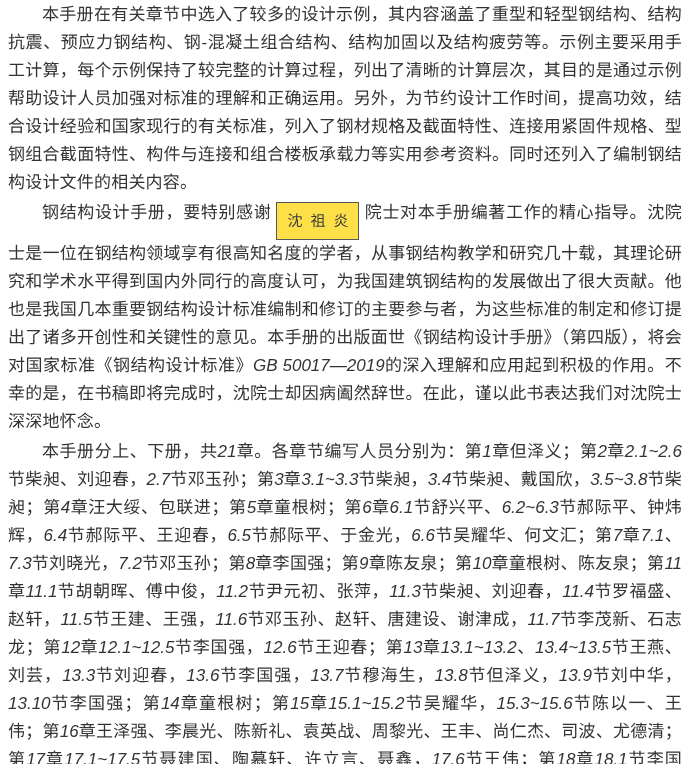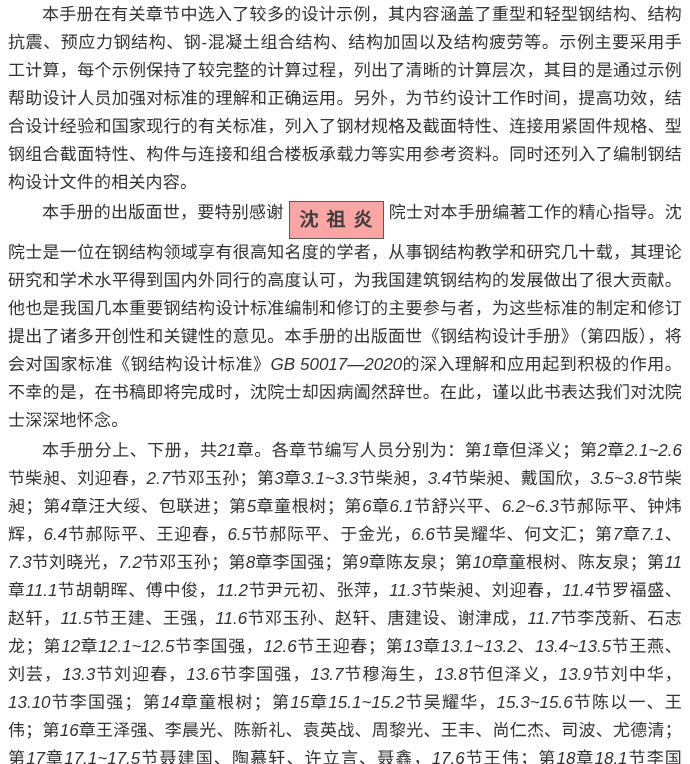--- a/index.html
+++ b/index.html
@@ -30,33 +30,33 @@
   }
   
   .num {
     font-style: italic;
     letter-spacing: 0;
   }
   
   .boxed-name {
     display: inline-block;
     border: 1px solid #595959;
-    background: #fca5a5;
+    background: #fde047;
     padding: 3px 2px 3px 10px;
     margin: 0 5px;
     font-family: "Liberation Serif", "DejaVu Serif", serif;
-    font-size: 19px;
-    font-weight: 700;
+    font-size: 15px;
+    font-weight: 400;
     line-height: 30px;
     letter-spacing: 8px;
     text-indent: 0;
     vertical-align: -8px;
     color: #3d3d3d;
   }
 </style>
 </head>
 <body>
 
 <main class="page">
   <p class="para"><span>本手册在有关章节中选入了较多的设计示例，其内容涵盖了重型和轻型钢结构、结构抗震、预应力钢结构、钢-混凝土组合结构、结构加固以及结构疲劳等。示例主要采用手工计算，每个示例保持了较完整的计算过程，列出了清晰的计算层次，其目的是通过示例帮助设计人员加强对标准的理解和正确运用。另外，为节约设计工作时间，提高功效，结合设计经验和国家现行的有关标准，列入了钢材规格及截面特性、连接用紧固件规格、型钢组合截面特性、构件与连接和组合楼板承载力等实用参考资料。同时还列入了编制钢结构设计文件的相关内容。</span></p>
-  <p class="para"><span>本手册的出版面世，要特别感谢</span><span class="boxed-name">沈祖炎</span><span>院士对本手册编著工作的精心指导。沈院士是一位在钢结构领域享有很高知名度的学者，从事钢结构教学和研究几十载，其理论研究和学术水平得到国内外同行的高度认可，为我国建筑钢结构的发展做出了很大贡献。他也是我国几本重要钢结构设计标准编制和修订的主要参与者，为这些标准的制定和修订提出了诸多开创性和关键性的意见。本手册的出版面世《钢结构设计手册》（第四版），将会对国家标准《钢结构设计标准》</span><span class="num">GB 50017—2020</span><span>的深入理解和应用起到积极的作用。不幸的是，在书稿即将完成时，沈院士却因病阖然辞世。在此，谨以此书表达我们对沈院士深深地怀念。</span></p>
+  <p class="para"><span>钢结构设计手册，要特别感谢</span><span class="boxed-name">沈祖炎</span><span>院士对本手册编著工作的精心指导。沈院士是一位在钢结构领域享有很高知名度的学者，从事钢结构教学和研究几十载，其理论研究和学术水平得到国内外同行的高度认可，为我国建筑钢结构的发展做出了很大贡献。他也是我国几本重要钢结构设计标准编制和修订的主要参与者，为这些标准的制定和修订提出了诸多开创性和关键性的意见。本手册的出版面世《钢结构设计手册》（第四版），将会对国家标准《钢结构设计标准》</span><span class="num">GB 50017—2019</span><span>的深入理解和应用起到积极的作用。不幸的是，在书稿即将完成时，沈院士却因病阖然辞世。在此，谨以此书表达我们对沈院士深深地怀念。</span></p>
   <p class="para"><span>本手册分上、下册，共</span><span class="num">21</span><span>章。各章节编写人员分别为：第</span><span class="num">1</span><span>章但泽义；第</span><span class="num">2</span><span>章</span><span class="num">2.1~2.6</span><span>节柴昶、刘迎春，</span><span class="num">2.7</span><span>节邓玉孙；第</span><span class="num">3</span><span>章</span><span class="num">3.1~3.3</span><span>节柴昶，</span><span class="num">3.4</span><span>节柴昶、戴国欣，</span><span class="num">3.5~3.8</span><span>节柴昶；第</span><span class="num">4</span><span>章汪大绥、包联进；第</span><span class="num">5</span><span>章童根树；第</span><span class="num">6</span><span>章</span><span class="num">6.1</span><span>节舒兴平、</span><span class="num">6.2~6.3</span><span>节郝际平、钟炜辉，</span><span class="num">6.4</span><span>节郝际平、王迎春，</span><span class="num">6.5</span><span>节郝际平、于金光，</span><span class="num">6.6</span><span>节吴耀华、何文汇；第</span><span class="num">7</span><span>章</span><span class="num">7.1</span><span>、</span><span class="num">7.3</span><span>节刘晓光，</span><span class="num">7.2</span><span>节邓玉孙；第</span><span class="num">8</span><span>章李国强；第</span><span class="num">9</span><span>章陈友泉；第</span><span class="num">10</span><span>章童根树、陈友泉；第</span><span class="num">11</span><span>章</span><span class="num">11.1</span><span>节胡朝晖、傅中俊，</span><span class="num">11.2</span><span>节尹元初、张萍，</span><span class="num">11.3</span><span>节柴昶、刘迎春，</span><span class="num">11.4</span><span>节罗福盛、赵轩，</span><span class="num">11.5</span><span>节王建、王强，</span><span class="num">11.6</span><span>节邓玉孙、赵轩、唐建设、谢津成，</span><span class="num">11.7</span><span>节李茂新、石志龙；第</span><span class="num">12</span><span>章</span><span class="num">12.1~12.5</span><span>节李国强，</span><span class="num">12.6</span><span>节王迎春；第</span><span class="num">13</span><span>章</span><span class="num">13.1~13.2</span><span>、</span><span class="num">13.4~13.5</span><span>节王燕、刘芸，</span><span class="num">13.3</span><span>节刘迎春，</span><span class="num">13.6</span><span>节李国强，</span><span class="num">13.7</span><span>节穆海生，</span><span class="num">13.8</span><span>节但泽义，</span><span class="num">13.9</span><span>节刘中华，</span><span class="num">13.10</span><span>节李国强；第</span><span class="num">14</span><span>章童根树；第</span><span class="num">15</span><span>章</span><span class="num">15.1~15.2</span><span>节吴耀华，</span><span class="num">15.3~15.6</span><span>节陈以一、王伟；第</span><span class="num">16</span><span>章王泽强、李晨光、陈新礼、袁英战、周黎光、王丰、尚仁杰、司波、尤德清；第</span><span class="num">17</span><span>章</span><span class="num">17.1~17.5</span><span>节聂建国、陶慕轩、许立言、聂鑫，</span><span class="num">17.6</span><span>节王伟；第</span><span class="num">18</span><span>章</span><span class="num">18.1</span><span>节李国强，</span></p>
 </main>
 
 </body></html>

